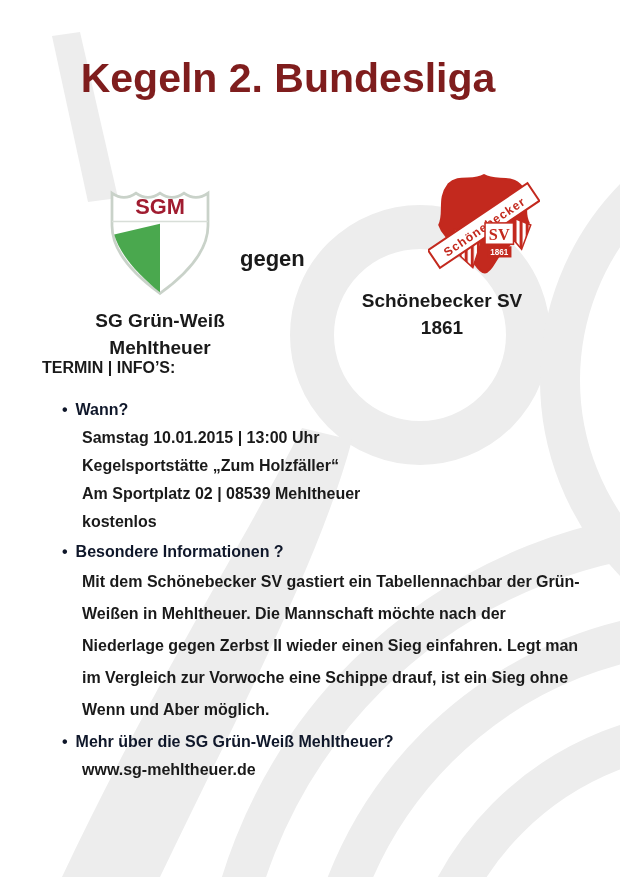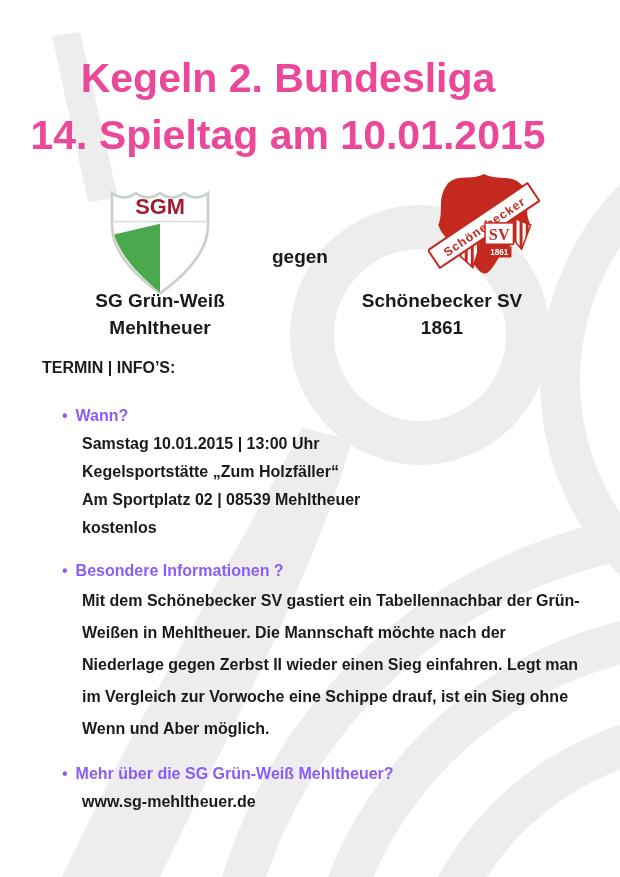--- a/index.html
+++ b/index.html
@@ -5,53 +5,52 @@
   html,body { margin:0; padding:0; }
   body {
     width:620px; height:877px; position:relative; overflow:hidden;
     background:#ffffff; font-family:"Liberation Sans", sans-serif;
     font-weight:bold; color:#1a1a1a;
   }
   .watermark { position:absolute; left:0; top:0; width:620px; height:877px; z-index:0; }
   .layer { position:absolute; z-index:1; }
 
   .title { top:50px; left:0; width:576px; text-align:center;
-           font-size:41px; line-height:57px; color:#ec4899; letter-spacing:0; }
+           font-size:41px; line-height:57px; color:#7f1d1d; letter-spacing:0; }
 
   .badge-home { left:103px; top:180px; width:114px; height:120px; }
   .badge-away { left:428px; top:168px; width:112px; height:122px; }
-  .versus { left:240px; top:246px; width:120px; text-align:center; font-size:19px; }
+  .versus { left:240px; top:246px; width:120px; font-size:22px; }
 
   .team { width:260px; text-align:center; font-size:19px; line-height:27px; top:287px; }
-  .team-left  { left:30px; }
+  .team-left  { left:30px;margin-top:20px; }
   .team-right { left:312px;text-align:center; }
 
   .info { left:42px; top:356px; width:552px; font-size:16px; }
-  .info-heading { font-size:16px; line-height:24px; margin-bottom:22px; }
-  .bullet-line { padding-left:20px; line-height:28px; margin-top:15px; color:#8b5cf6; }
+  .info-heading { font-size:16px; line-height:24px; margin-bottom:16px; }
+  .bullet-line { padding-left:20px; line-height:28px; margin-top:2px; color:#0f172a; }
   .bullet-glyph { margin-right:8px; }
   .content-line { padding-left:40px; line-height:28px; }
   .para { padding-left:40px; line-height:32px; width:508px; }
 </style>
 </head>
 <body>
 
 <svg class="watermark" viewBox="0 0 620 877" xmlns="http://www.w3.org/2000/svg">
   <path d="M52,36 L80,32 L118,198 L88,202 Z" fill="#ededed"></path>
   <circle cx="420" cy="335" r="108" fill="none" stroke="#ededed" stroke-width="44"></circle>
   <circle cx="820" cy="380" r="260" fill="none" stroke="#ededed" stroke-width="40"></circle>
   <path d="M352,440 C320,560 240,710 160,877 L62,877 C150,690 245,540 302,428 Z" fill="#ededed"></path>
   <circle cx="720" cy="1030" r="300" fill="none" stroke="#ededed" stroke-width="42"></circle>
   <circle cx="720" cy="1030" r="400" fill="none" stroke="#ededed" stroke-width="42"></circle>
   <circle cx="720" cy="1030" r="500" fill="none" stroke="#ededed" stroke-width="42"></circle>
 </svg>
 
 <div class="layer title">
   <div>Kegeln 2. Bundesliga</div>
-  <div>14. Spieltag am 10.01.2015</div>
 </div>
 
 <svg class="layer badge-home" viewBox="0 0 100 110" xmlns="http://www.w3.org/2000/svg">
   <path d="M6,12 Q17,20 28,12 Q39,20 50,12 Q61,20 72,12 Q83,20 94,12 L94,42 Q94,72 50,104 Q6,72 6,42 Z" fill="#ffffff" stroke="#c9d2c9" stroke-width="2.5"></path>
   <path d="M50,40 L50,103 C30,87 13,68 8,50 Z" fill="#4aa84e"></path>
   <line x1="6" y1="38" x2="94" y2="38" stroke="#d8ded8" stroke-width="1.5"></line>
   <text x="50" y="31" text-anchor="middle" font-size="20" font-weight="bold" fill="#a01c30">SGM</text>
 </svg>
 
 <div class="layer versus">gegen</div>

